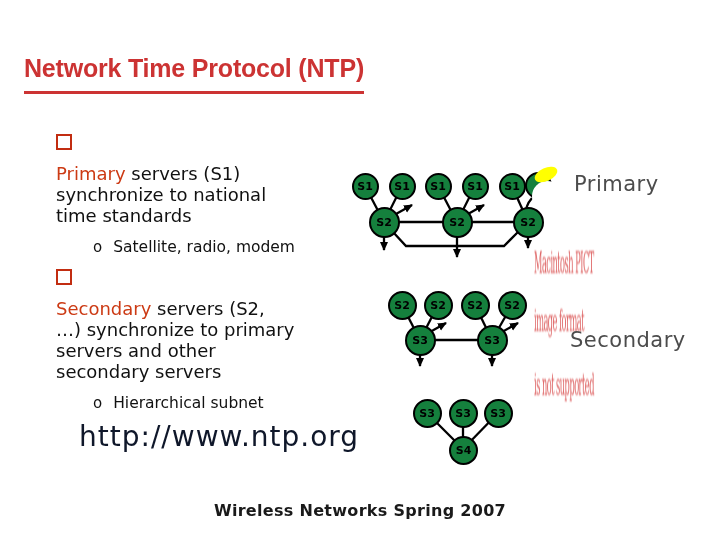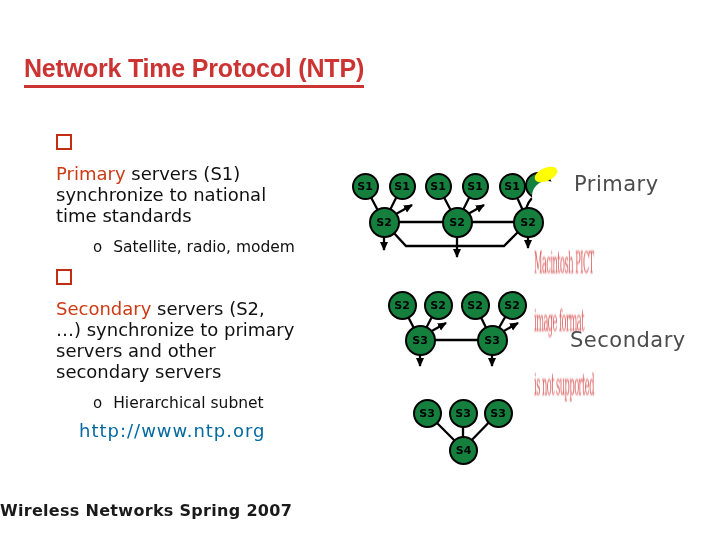--- a/index.html
+++ b/index.html
@@ -2,21 +2,21 @@
 <html><head>
 <meta charset="utf-8">
 <style>
   html,body{margin:0;padding:0;background:#fff;}
   .slide{position:relative;width:720px;height:540px;background:#ffffff;overflow:hidden;
          font-family:"DejaVu Sans",sans-serif;color:#111;}
 
   
   .title{position:absolute;left:24px;top:54px;margin:0;font-family:"Liberation Sans",sans-serif;
          font-size:25px;font-weight:600;letter-spacing:-0.2px;color:#cc3333;}
-  .title span{display:inline-block;border-bottom:3px solid #cc3333;padding-bottom:2px;}
+  .title span{display:inline-block;border-bottom:3px solid #cc3333;padding-bottom:8px;}
 
   
   .content{position:absolute;left:56px;top:131px;width:305px;}
   .bullet{display:flex;gap:13px;flex-direction:column;}
   .sq{width:12px;height:12px;border:2.5px solid #c22d11;margin-top:3px;flex:none;background:#fff;}
   .btext{flex:1;}
   .bline{font-size:18px;line-height:21px;white-space:nowrap;}
   .kw{color:#cc3a14;}
   .subbullet{margin:12px 0 9px 37px;font-size:15.5px;line-height:19px;display:flex;gap:11px;white-space:nowrap;}
   .om{font-size:15px;}
@@ -31,22 +31,22 @@
   .node.partial::after{content:"";position:absolute;left:5px;top:7px;width:30px;height:30px;
         background:#fff;border-radius:50%;}
   .node.partial::before{content:"";position:absolute;left:7px;top:-6px;width:24px;height:13px;
         background:#ffff00;border-radius:50% 50% 50% 50%;transform:rotate(-24deg);z-index:2;}
   .diag-label{position:absolute;color:#4c4c4c;font-size:21px;letter-spacing:0.5px;white-space:nowrap;}
   .pict{position:absolute;width:48px;color:#dd5f5f;font-family:"DejaVu Serif",serif;
         font-size:10px;line-height:10px;white-space:nowrap;letter-spacing:-0.6px;
         transform:scale(0.82,2.9);transform-origin:0 0;filter:blur(0.4px);}
 
   
-  .url{position:absolute;left:79px;top:420px;font-size:18px;letter-spacing:1px;color:#0369a1;}
-  .footer{position:absolute;left:0;top:501px;width:720px;
+  .url{position:absolute;left:79px;top:420px;font-size:28px;letter-spacing:1px;color:#0f172a;}
+  .footer{position:absolute;left:0;top:501px;width:720px;text-align:center;
           font-size:16px;font-weight:bold;color:#1a1a1a;letter-spacing:0.3px;}
 </style>
 </head>
 <body>
 
 <div class="slide">
 
   <h1 class="title">
     <span>Network Time Protocol (NTP)</span>
   </h1>

